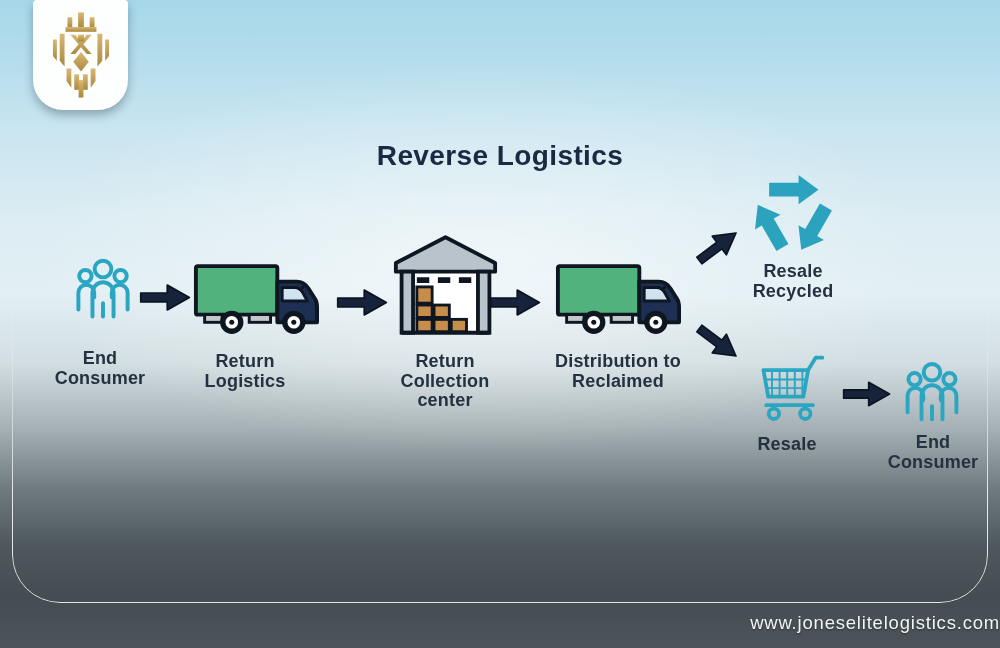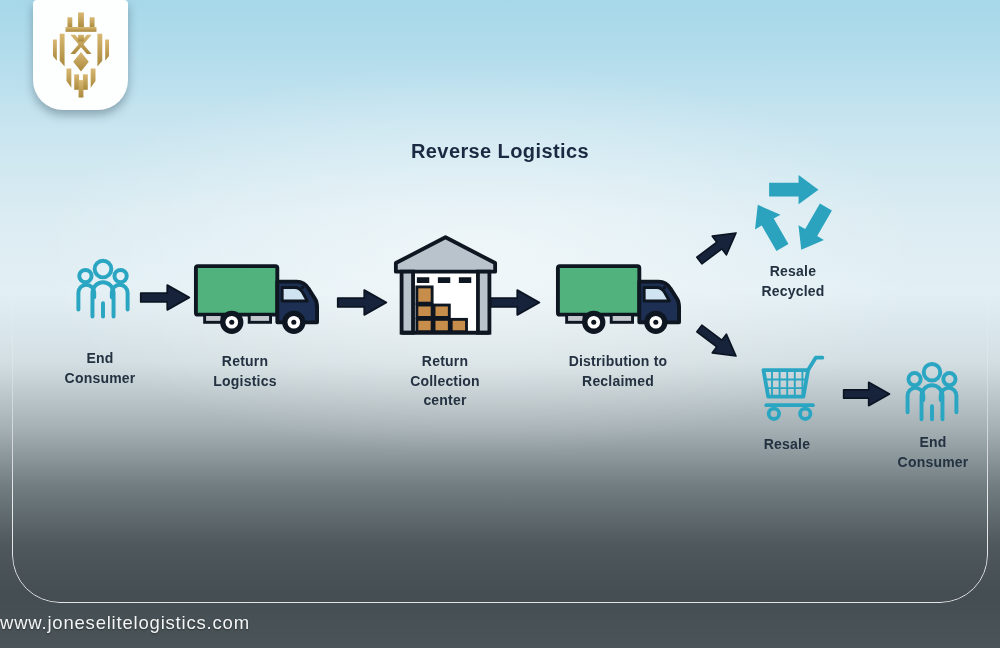--- a/index.html
+++ b/index.html
@@ -25,34 +25,34 @@
     pointer-events:none;
   }
   .logo-badge{
     position:absolute;left:33px;top:0;width:95px;height:110px;
     background:#fdfefe;border-radius:4px 4px 30px 30px;
     box-shadow:0 5px 10px rgba(30,50,60,0.35);
     display:flex;align-items:center;justify-content:center;
   }
   .title{
     position:absolute;left:0;top:140px;width:1000px;text-align:center;
-    font-size:20px;font-weight:700;color:#1b2a42;letter-spacing:0.4px;
+    font-size:28px;font-weight:700;color:#1b2a42;letter-spacing:0.4px;
   }
   .icon{position:absolute;}
   .node-label{
     position:absolute;text-align:center;
-    font-size:14px;font-weight:600;color:#243140;line-height:19.5px;
+    font-size:18px;font-weight:600;color:#243140;line-height:19.5px;
     letter-spacing:0.2px;
   }
   .arrow{position:absolute;width:53px;height:31px;}
   .arrow svg{display:block;width:100%;height:100%;}
   .arrow.up{transform:rotate(-37deg);}
   .arrow.down{transform:rotate(37deg);}
   .footer-site{
-    position:absolute;left:0;top:612px;width:1000px;text-align:left;
+    position:absolute;left:0;top:612px;width:1000px;text-align:right;
     font-size:18.5px;font-weight:400;color:#f2f4f5;letter-spacing:0.8px;
     text-shadow:0 1px 2px rgba(0,0,0,0.45);
   }
 </style>
 </head>
 <body>
 
 <div class="stage">
 
   <div class="card-border"></div>

